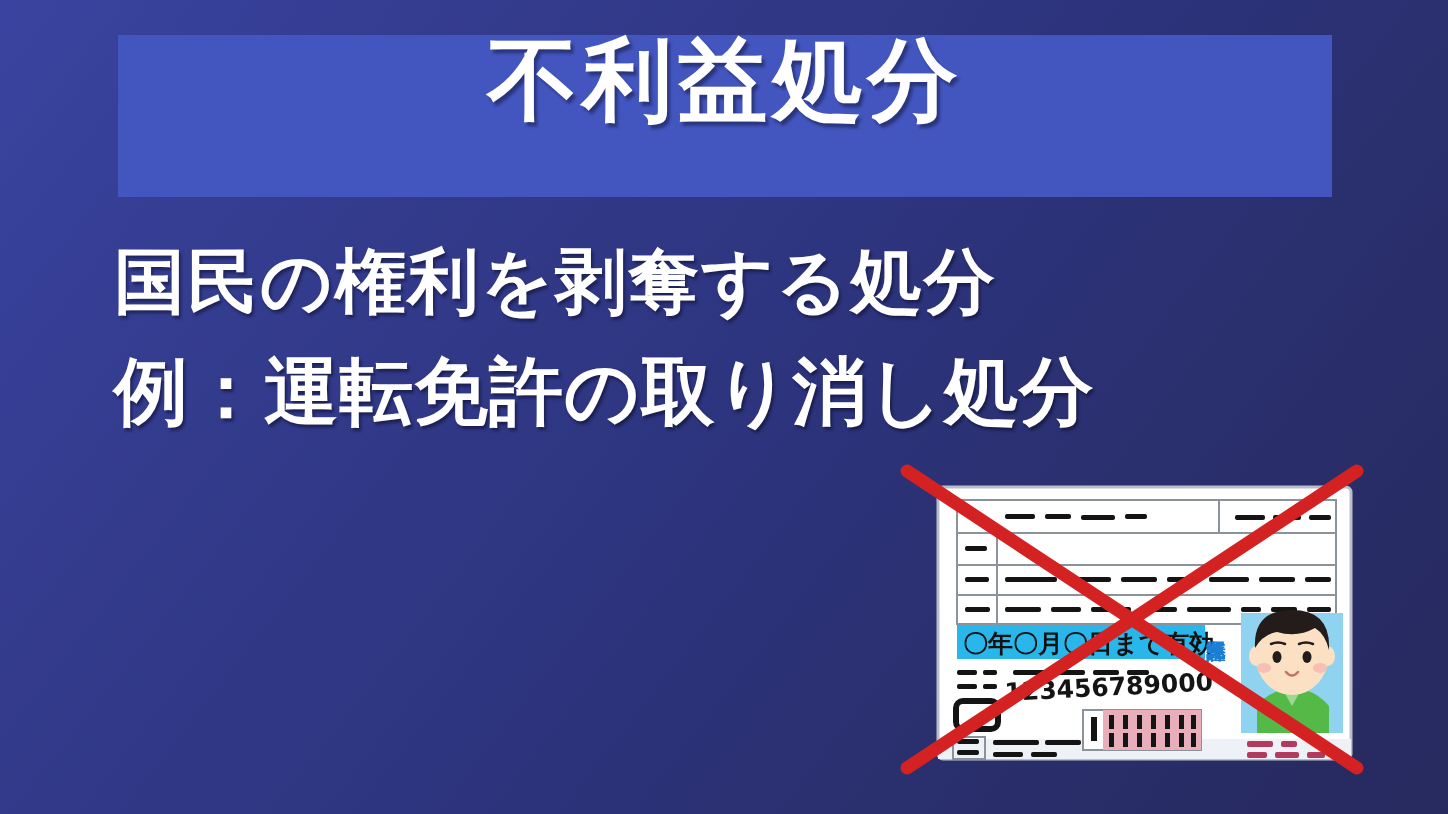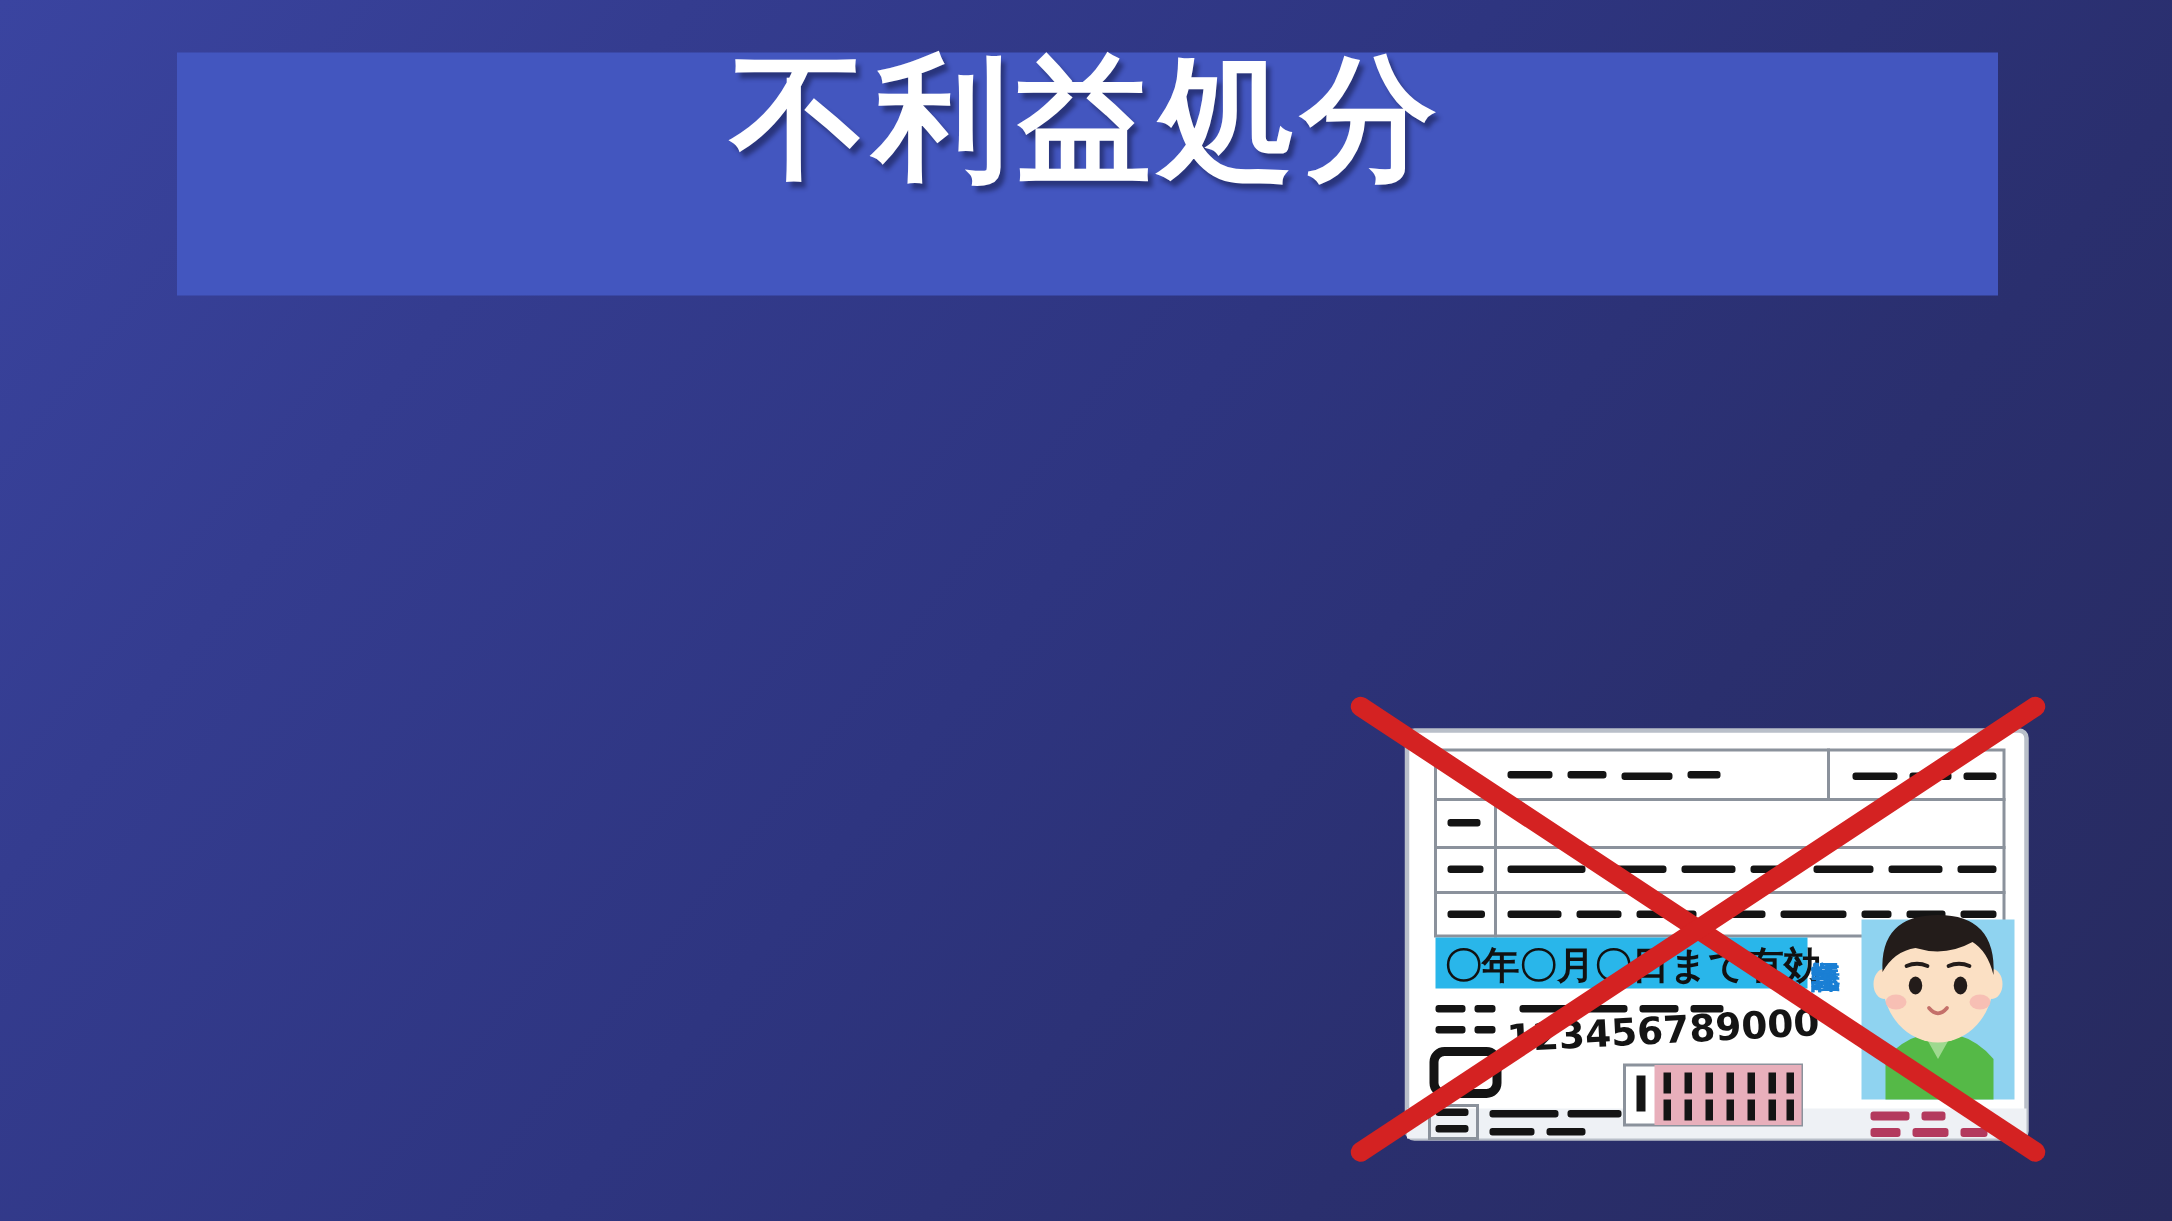--- a/index.html
+++ b/index.html
@@ -81,20 +81,22 @@
 </head>
 <body>
 
 <div class="slide">
 
   <div class="title-banner">
     <div class="title-text">不利益処分</div>
   </div>
 
   <div class="body-block">
+    <div class="body-line gothic">国民の権利を剥奪する処分</div>
+    <div class="body-line mincho">例：運転免許の取り消し処分</div>
   </div>
 
   <div class="illustration">
     <svg viewBox="0 0 470 320" xmlns="http://www.w3.org/2000/svg">
 
       <g>
         <rect x="43" y="29" width="413" height="272" rx="5" ry="5" fill="#ffffff" stroke="#b9bfc9" stroke-width="3"></rect>
         <rect x="43" y="281" width="413" height="20" fill="#eef1f5"></rect>
 
         <g stroke="#8b929c" stroke-width="2" fill="none">

